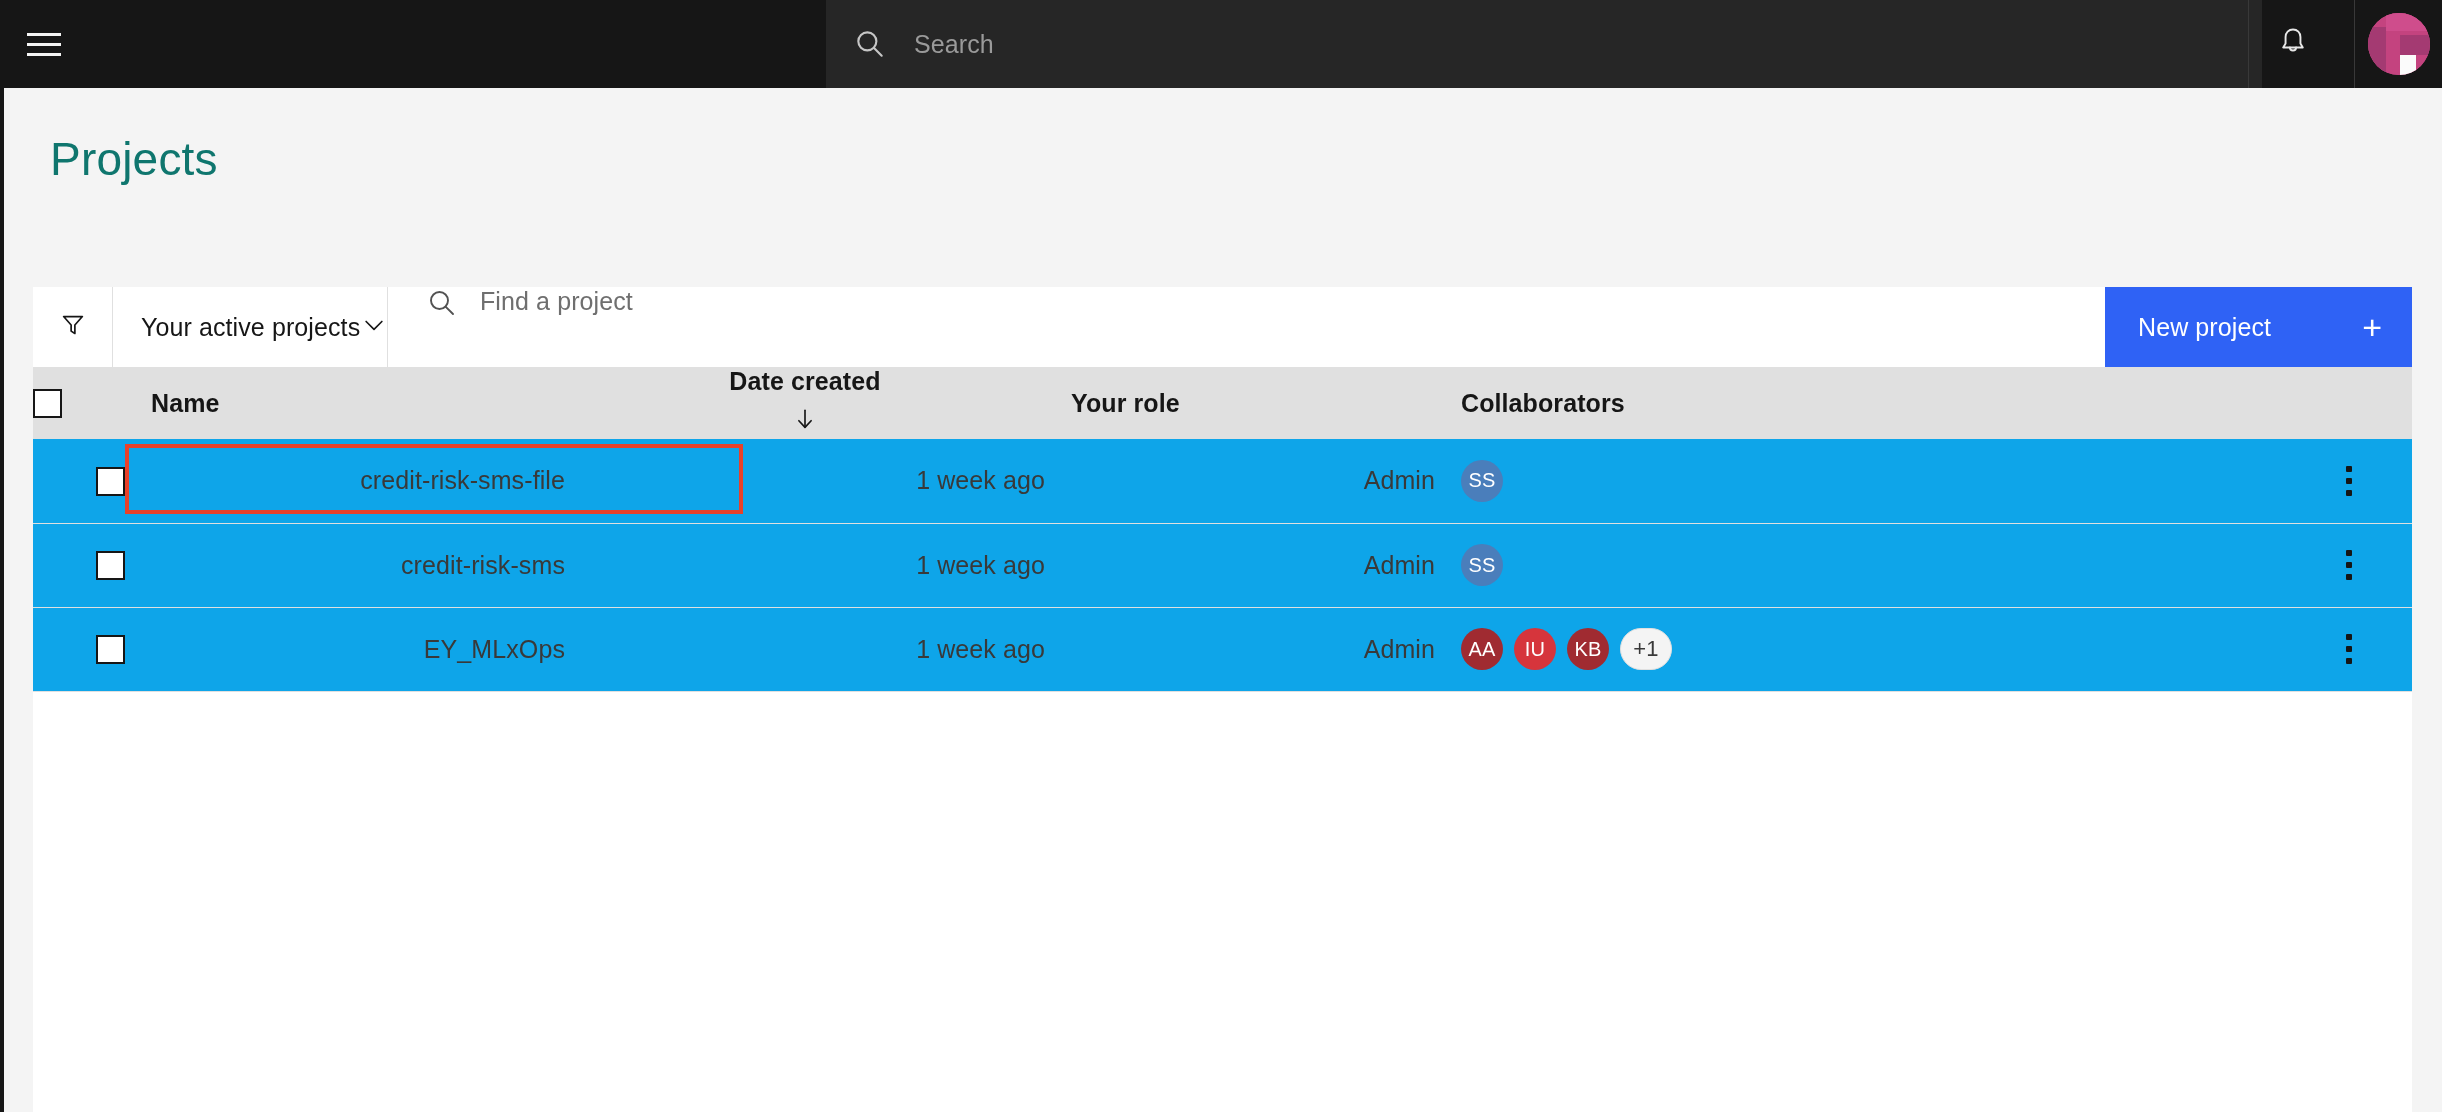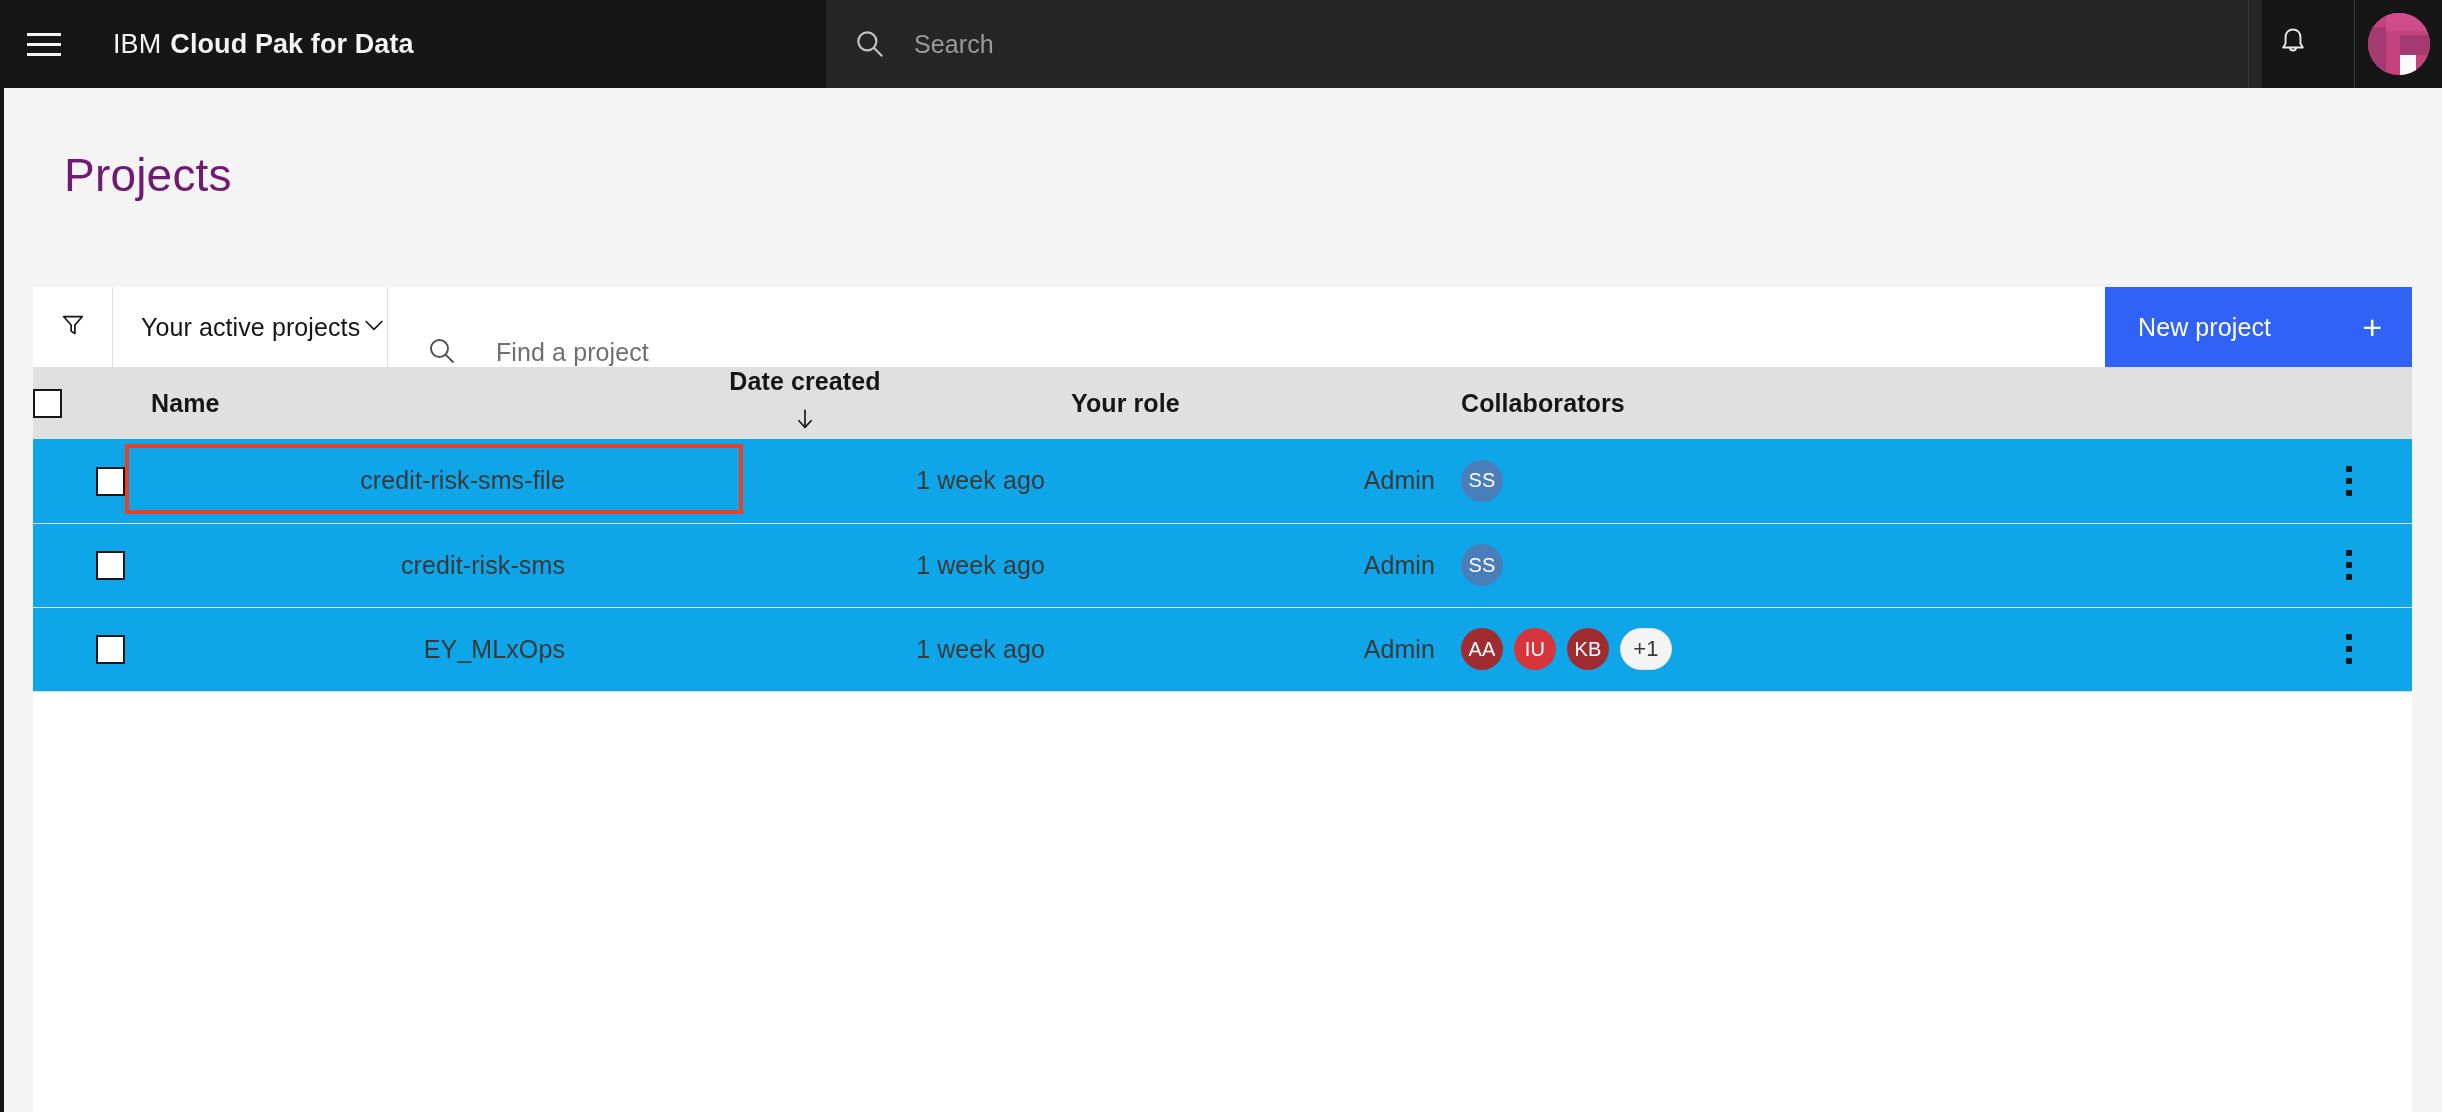--- a/index.html
+++ b/index.html
@@ -105,26 +105,25 @@
     width: 62px; height: 62px;
     border-radius: 50%;
     overflow: hidden;
     position: relative;
     background: #c44a86;
   }
 
   
   .page-title {
     position: absolute;
-    left: 64px; top: 132px;
+    left: 50px; top: 132px;
     font-size: 46px;
     font-weight: 300;
-    color: #701a75;
+    color: #0f766e;
     letter-spacing: .2px;
-    margin-top: 16px;
   }
 
   
   .table-wrap {
     position: absolute;
     left: 33px; top: 287px;
     width: 2379px;
     height: 832px;
     background: #ffffff;
   }
@@ -159,24 +158,23 @@
   .dropdown .dd-label {
     font-size: 25px;
     color: #161616;
     letter-spacing: .1px;
     white-space: nowrap;
   }
 
   .find-box {
     flex: 1 1 auto;
     display: flex;
-    align-items: flex-end;
+    align-items: flex-start;
     cursor: text;
     padding-left: 26px;
-    gap: 16px;
   }
   .find-box .fb-icon {
     width: 56px;
     display: flex; align-items: center; justify-content: center;
     flex: 0 0 auto;
   }
   .find-box .fb-placeholder {
     font-size: 25px;
     color: #6f6f6f;
     letter-spacing: .1px;
@@ -344,24 +342,20 @@
 </head>
 <body>
 
 <div id="app">
 
   <div class="topbar">
     <div class="hamburger">
       <span></span>
         <span></span>
         <span></span>
-    </div>
-    <div class="brand">
-      <span class="ibm">IBM</span>
-      <span class="product">Cloud Pak for Data</span>
     </div>
   </div>
 
   <div class="global-search">
     <div class="gs-icon">
       <svg width="34" height="34" viewBox="0 0 32 32" fill="none" stroke="#c6c6c6" stroke-width="2">
         <circle cx="13.5" cy="13.5" r="8.5"></circle>
         <line x1="19.8" y1="19.8" x2="27" y2="27" stroke-linecap="round"></line>
       </svg>
     </div>

